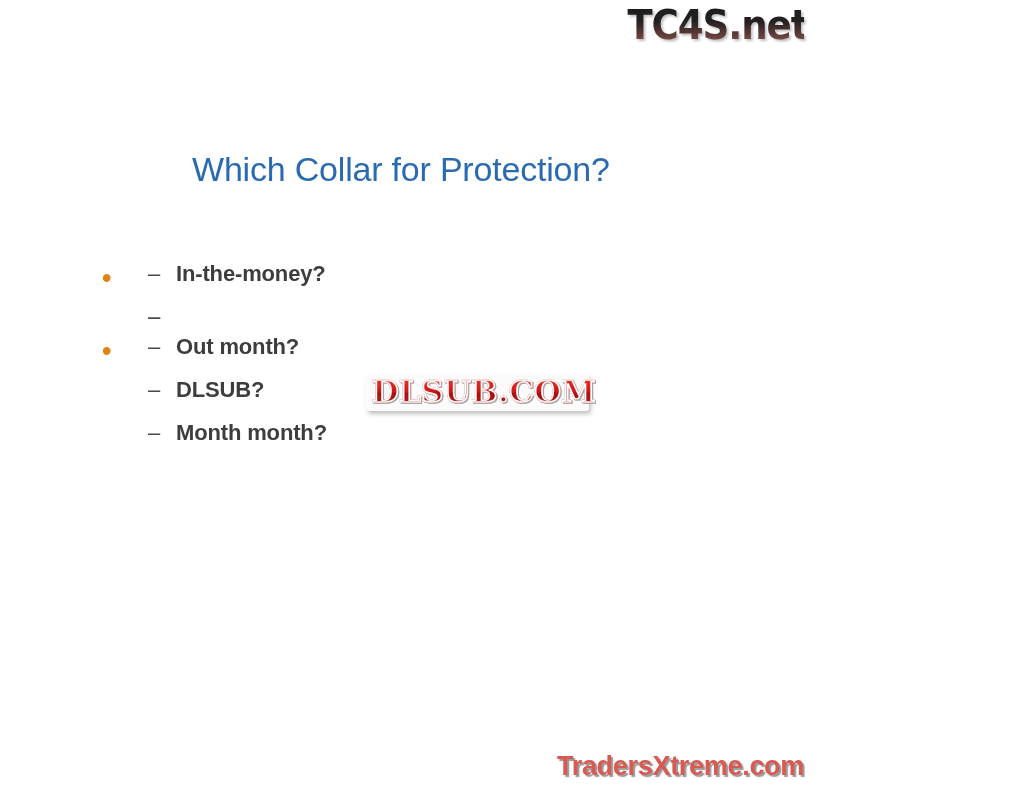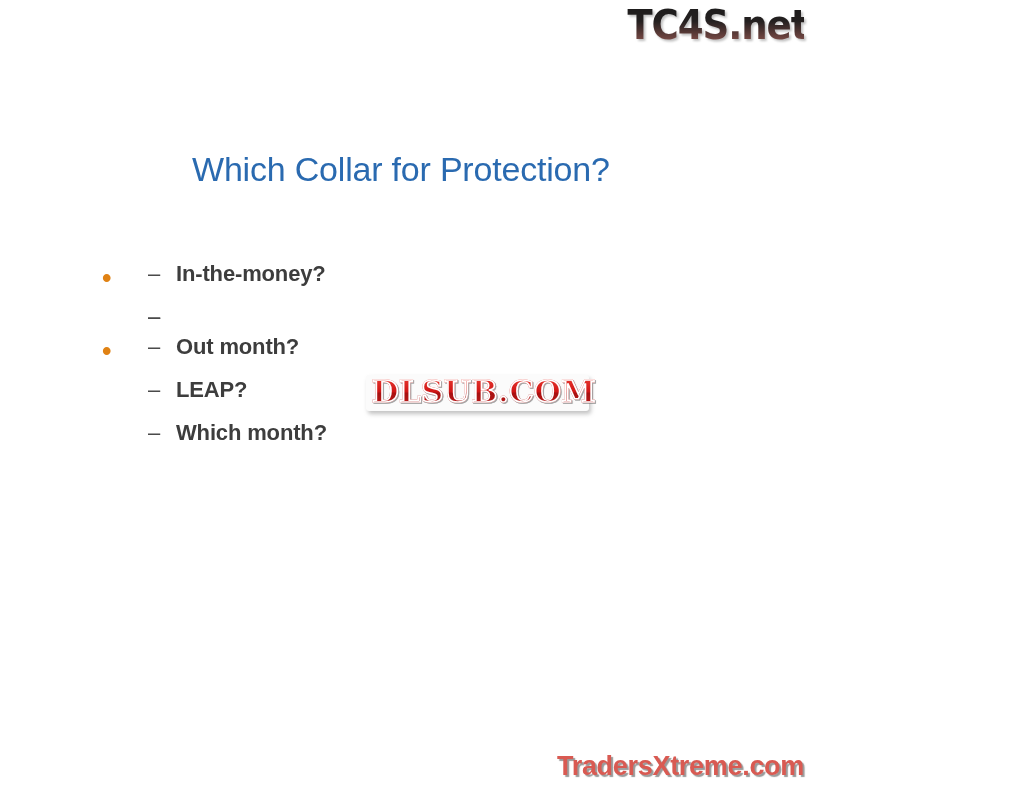--- a/index.html
+++ b/index.html
@@ -196,25 +196,25 @@
     <div class="bullet-group">
       <div class="lvl1">
         <span class="marker">•</span>
       </div>
       <div class="lvl2">
         <span class="marker">–</span>
         <span>Out month?</span>
       </div>
       <div class="lvl2">
         <span class="marker">–</span>
-        <span>LEAP?</span>
-      </div>
-      <div class="lvl2">
-        <span class="marker">–</span>
-        <span>Which month?</span>
+        <span>DLSUB?</span>
+      </div>
+      <div class="lvl2">
+        <span class="marker">–</span>
+        <span>Month month?</span>
       </div>
     </div>
 
   </div>
 
   <div id="watermark-dlsub">
     <div class="wm-text">DLSUB.COM</div>
   </div>
 
   <div id="watermark-tx">

